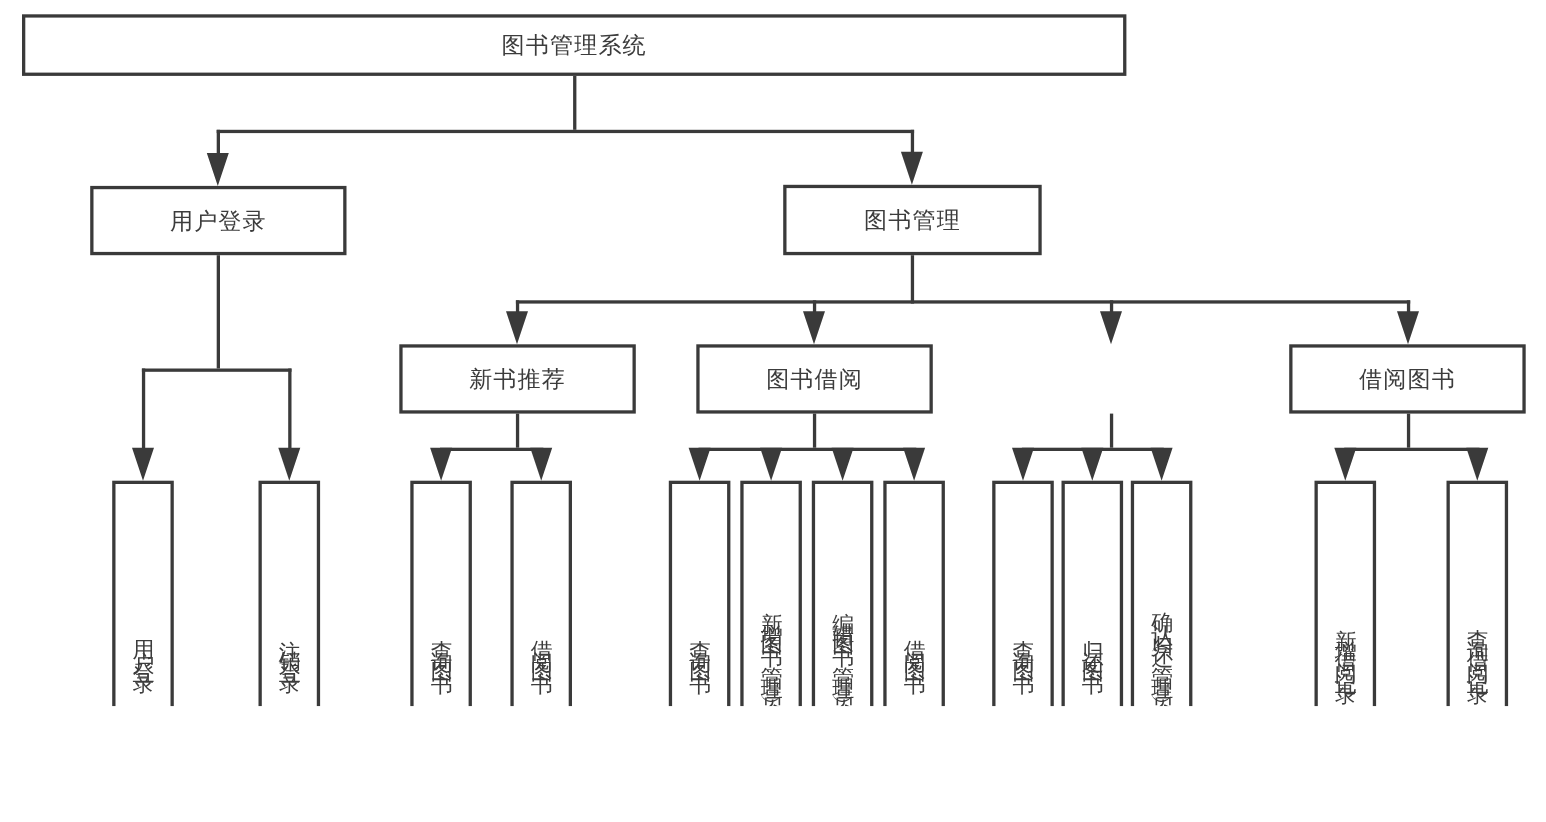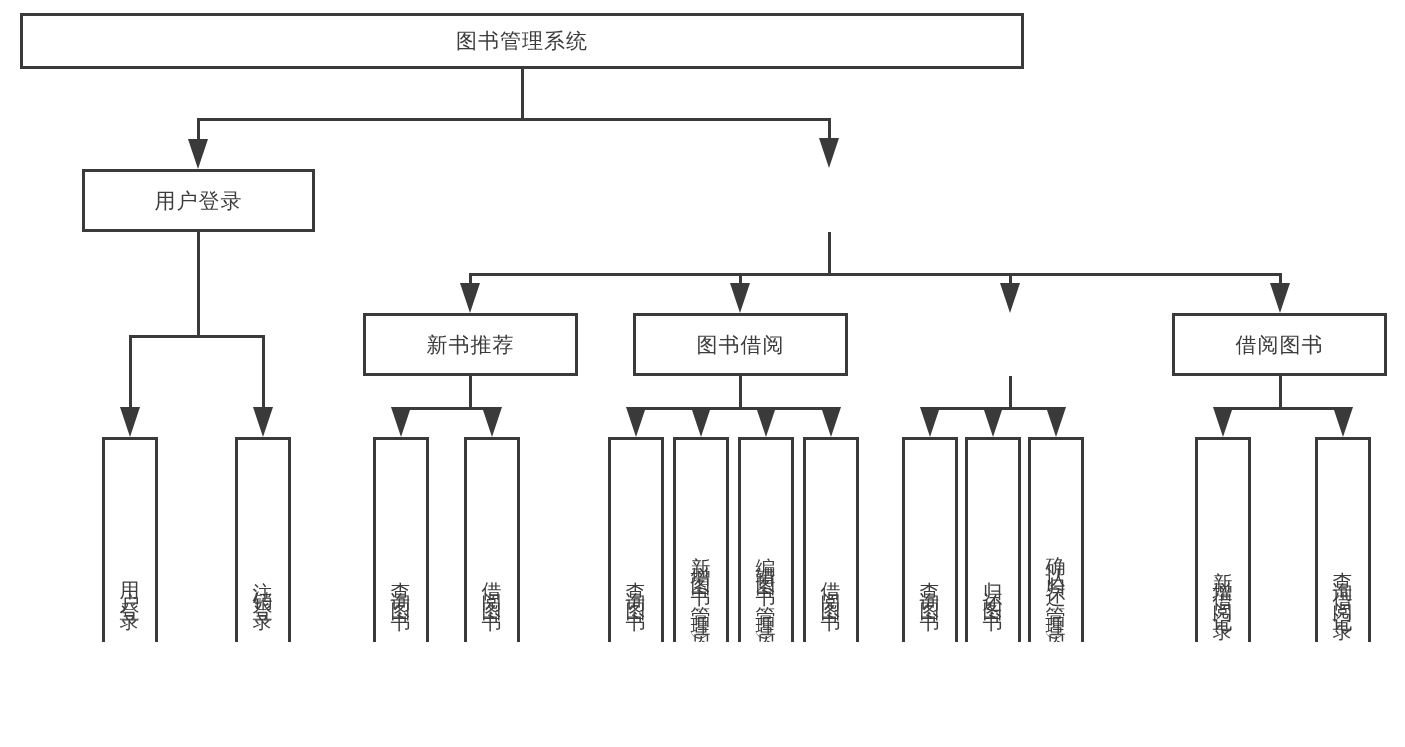--- a/index.html
+++ b/index.html
@@ -55,20 +55,23 @@
 <body>
 
 <div class="canvas">
 
   <div class="box lvl" style="left:20px;top:13px;width:1004px;height:56px">
     <span>图书管理系统</span>
   </div>
 
   <div class="box lvl" style="left:82px;top:169px;width:233px;height:63px">
     <span>用户登录</span>
+  </div>
+  <div class="box lvl" style="left:712px;top:168px;width:235px;height:64px">
+    <span>图书管理</span>
   </div>
 
   <div class="box lvl" style="left:633px;top:313px;width:215px;height:63px">
     <span>图书借阅</span>
   </div>
   <div class="box lvl" style="left:363px;top:313px;width:215px;height:63px">
     <span>新书推荐</span>
   </div>
   <div class="box lvl" style="left:1172px;top:313px;width:215px;height:63px">
     <span>借阅图书</span>

